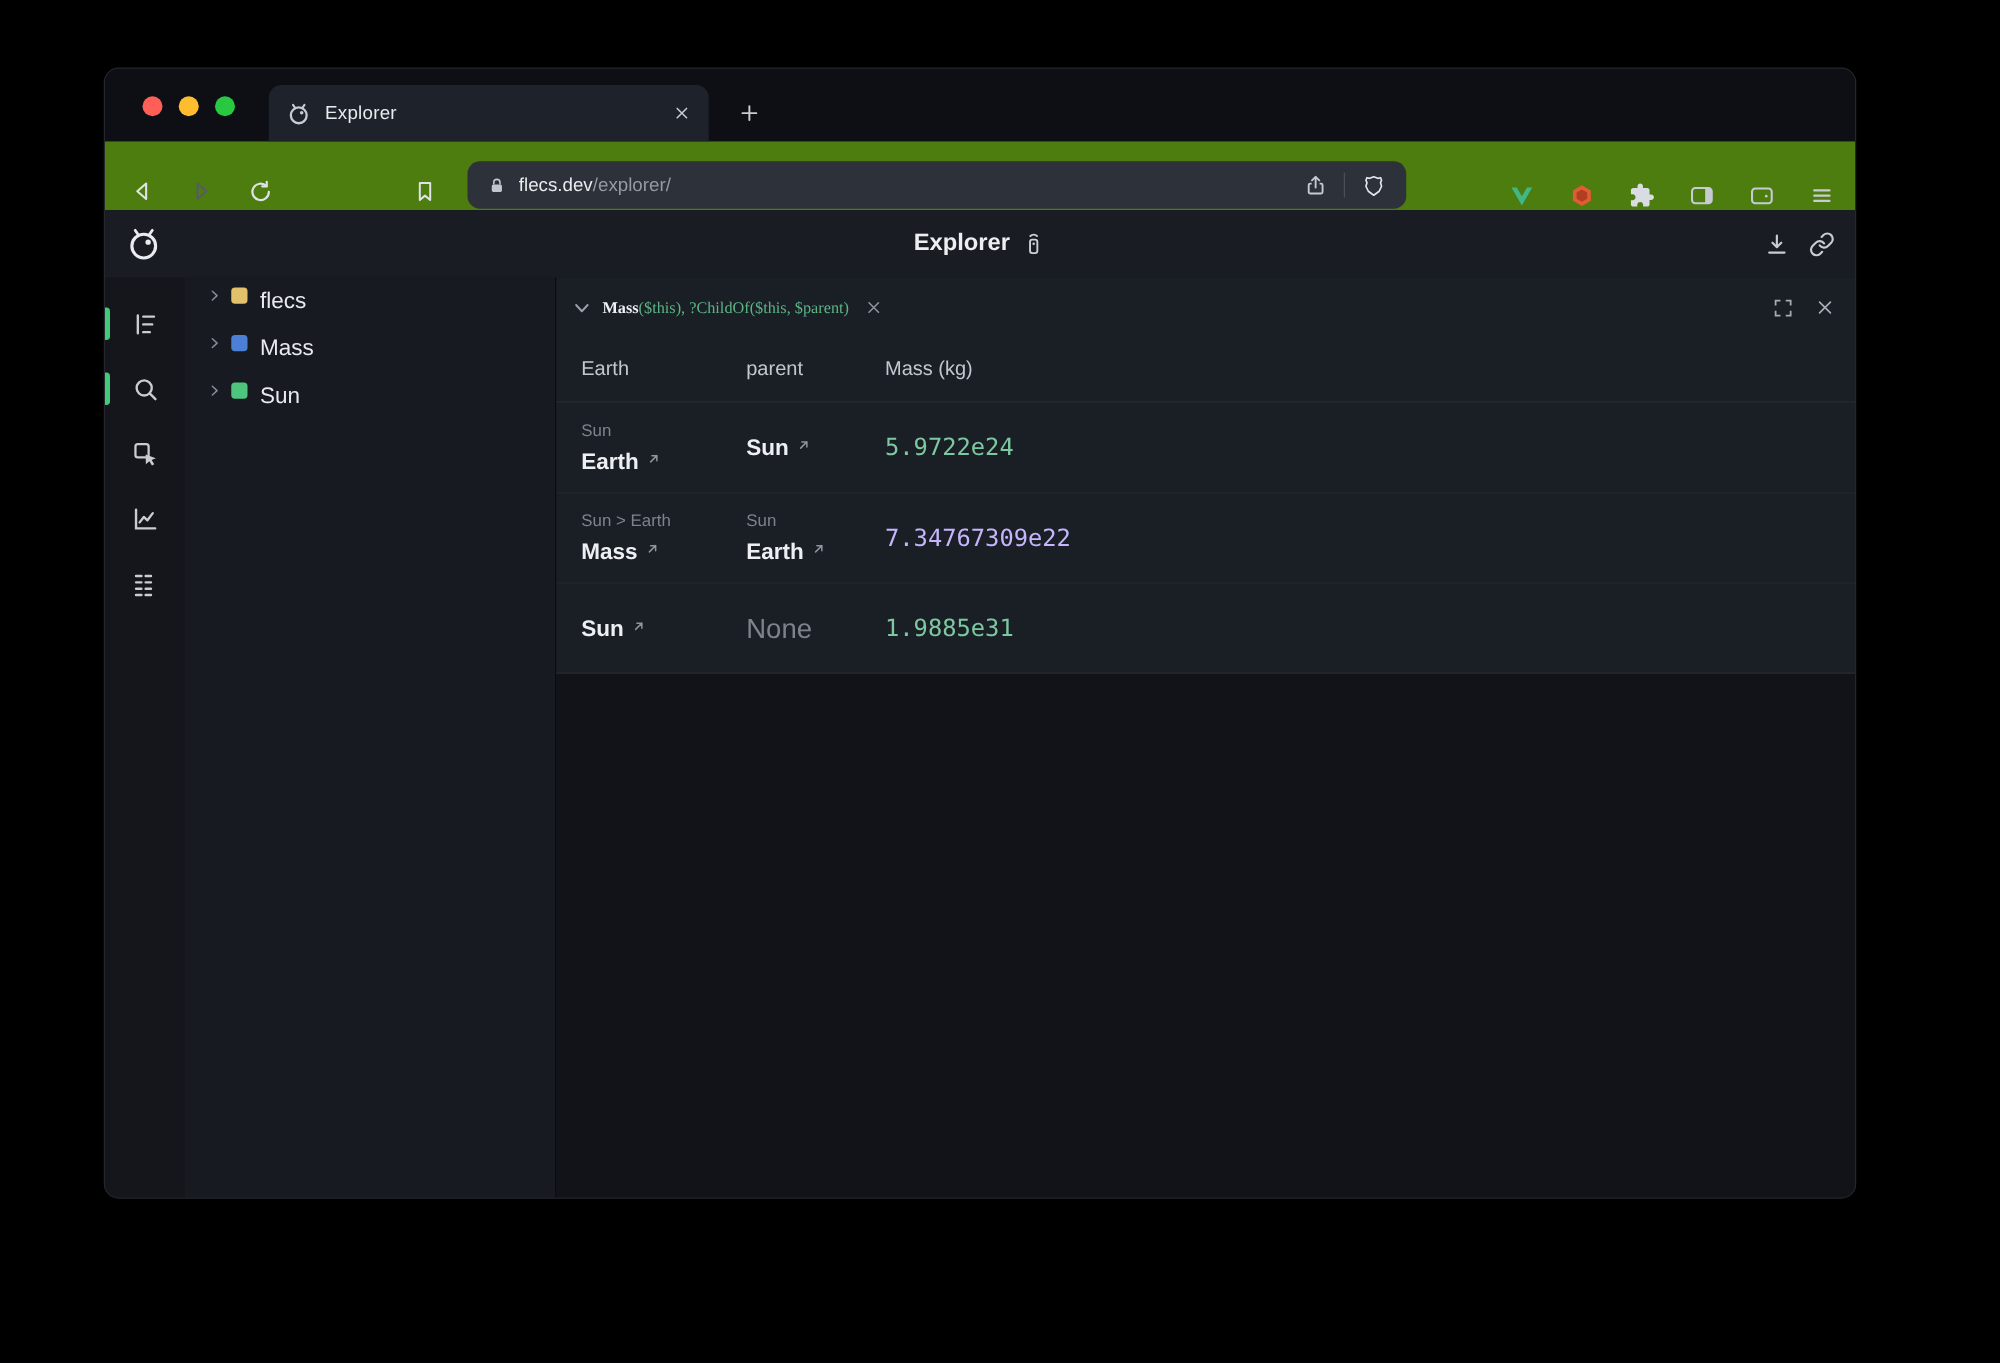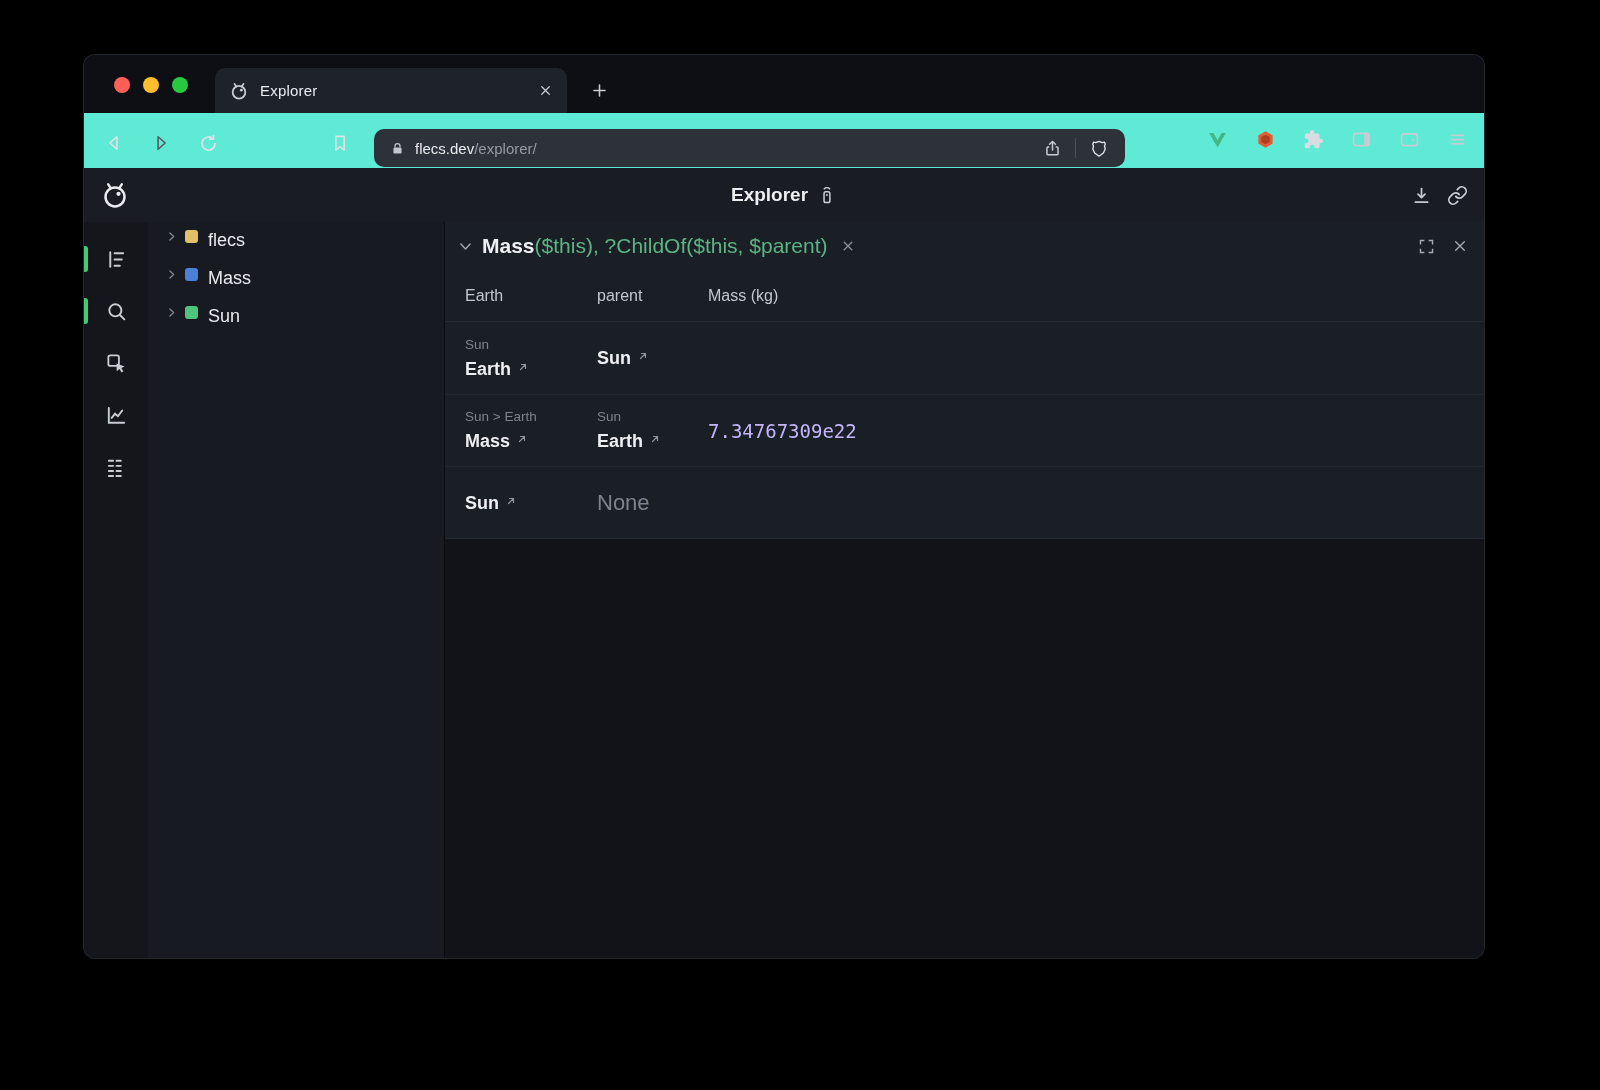--- a/index.html
+++ b/index.html
@@ -12,21 +12,21 @@
   
   .tabstrip{position:relative;height:58px;background:#0d0f14;flex:0 0 auto}
   .traffic{position:absolute;left:30px;top:22px;display:flex;gap:13px}
   .light{width:16px;height:16px;border-radius:50%;display:block}
   .light.red{background:#ff5f57}.light.yellow{background:#febc2e}.light.green{background:#28c840}
   .tab{position:absolute;left:131px;bottom:0;width:352px;height:45px;background:#1e222a;border-radius:10px 10px 0 0;display:flex;align-items:center;padding:0 14px;gap:11px}
   .tab-title{flex:1;font-size:15px;color:#e9ebee;letter-spacing:.2px}
   .newtab{position:absolute;left:505px;top:25px;width:20px;height:20px}
 
   
-  .toolbar{height:55px;background:#5eead4;display:flex;align-items:flex-start;padding:16px 16px;flex:0 0 auto}
+  .toolbar{height:55px;background:#4d7c0f;display:flex;align-items:flex-end;padding:1px 16px;flex:0 0 auto}
   .nav-btn{width:28px;height:28px;display:inline-flex;align-items:center;justify-content:center;color:#dfe3e8}
   .nav-btn.dim{color:#565c66}
   .nav-btn.mr{margin-right:19px}
   .bookmark-btn{margin-left:104px}
   .urlbar{margin-left:20px;width:751px;height:38px;border-radius:10px;background:#2d313a;display:flex;align-items:center;padding:0 16px}
   .url-text{font-size:15px;color:#e9ebee;margin-left:10px;white-space:nowrap}
   .url-text .dim{color:#959ba5}
   .url-spacer{flex:1}
   .vsep{width:1px;height:20px;background:#494e59;margin-right:13px}
   .tb-spacer{flex:1}
@@ -49,21 +49,21 @@
   .treepanel{width:297px;background:#171a21;border-right:1px solid #0a0c10;padding-top:8px;flex:0 0 auto}
   .tree-item{height:38px;display:flex;align-items:flex-start;padding-left:17px}
   .chev{color:#878d96;margin-right:7px;display:inline-flex}
   .sq{width:13px;height:13px;border-radius:3px;margin-right:10px;display:inline-block}
   .tlabel{font-size:18px;color:#e8eaed}
 
   .querypanel{flex:1;display:flex;flex-direction:column;background:#111318;min-width:0}
   .query-top{background:#1a1e25;border-bottom:1px solid #262a32}
   .query-header{height:48px;display:flex;align-items:center;padding:0 16px 0 12px}
   .qchev{color:#9aa0a8;margin-right:8px;display:inline-flex}
-  .qcode{font-family:Liberation Sans, sans-serif;font-size:21px;white-space:nowrap}
+  .qcode{font-family:Liberation Serif, serif;font-size:13px;white-space:nowrap}
   .code-name{color:#eef0f3;font-weight:700}
   .clear-x{margin-left:13px;color:#8d939c;display:inline-flex}
   .qh-spacer{flex:1}
   .qh-ic{color:#a7adb5;display:inline-flex}
   .qh-ic.mr{margin-right:17px}
 
   .qt-head{height:52px;display:grid;grid-template-columns:132px 111px 1fr;align-items:center;padding-left:20px;border-bottom:1px solid #262a32;color:#c3c7ce;font-size:16px}
   .qt-row{display:grid;grid-template-columns:132px 111px 1fr;align-items:center;padding:10px 0 10px 20px;min-height:72px}
   .qt-row + .qt-row{border-top:1px solid rgba(255,255,255,.04)}
   .epath{font-size:13.5px;color:#7d838d;line-height:18px;margin-bottom:3px}
@@ -343,20 +343,23 @@
             <div>
               <div class="eline">
                 <span class="ename">Sun</span>
                 <span class="goto">
                     <svg width="12" height="12" viewBox="0 0 24 24">
                       <path d="M7 17 17 7M9 7h8v8" fill="none" stroke="currentColor" stroke-width="2.4" stroke-linecap="round" stroke-linejoin="round"></path>
                     </svg>
                   </span>
               </div>
             </div>
+            <div>
+              <span class="mval" style="color: rgb(124, 201, 161);">5.9722e24</span>
+            </div>
           </div>
 
           <div class="qt-row">
             <div>
               <div class="epath">Sun &gt; Earth</div>
               <div class="eline">
                 <span class="ename">Mass</span>
                 <span class="goto">
                     <svg width="12" height="12" viewBox="0 0 24 24">
                       <path d="M7 17 17 7M9 7h8v8" fill="none" stroke="currentColor" stroke-width="2.4" stroke-linecap="round" stroke-linejoin="round"></path>
@@ -387,20 +390,23 @@
                 <span class="goto">
                     <svg width="12" height="12" viewBox="0 0 24 24">
                       <path d="M7 17 17 7M9 7h8v8" fill="none" stroke="currentColor" stroke-width="2.4" stroke-linecap="round" stroke-linejoin="round"></path>
                     </svg>
                   </span>
               </div>
             </div>
             <div>
               <span class="none-val">None</span>
             </div>
+            <div>
+              <span class="mval" style="color: rgb(124, 201, 161);">1.9885e31</span>
+            </div>
           </div>
 
         </div>
         <div class="query-rest"></div>
       </div>
 
     </div>
   </div>
 </div>
 

